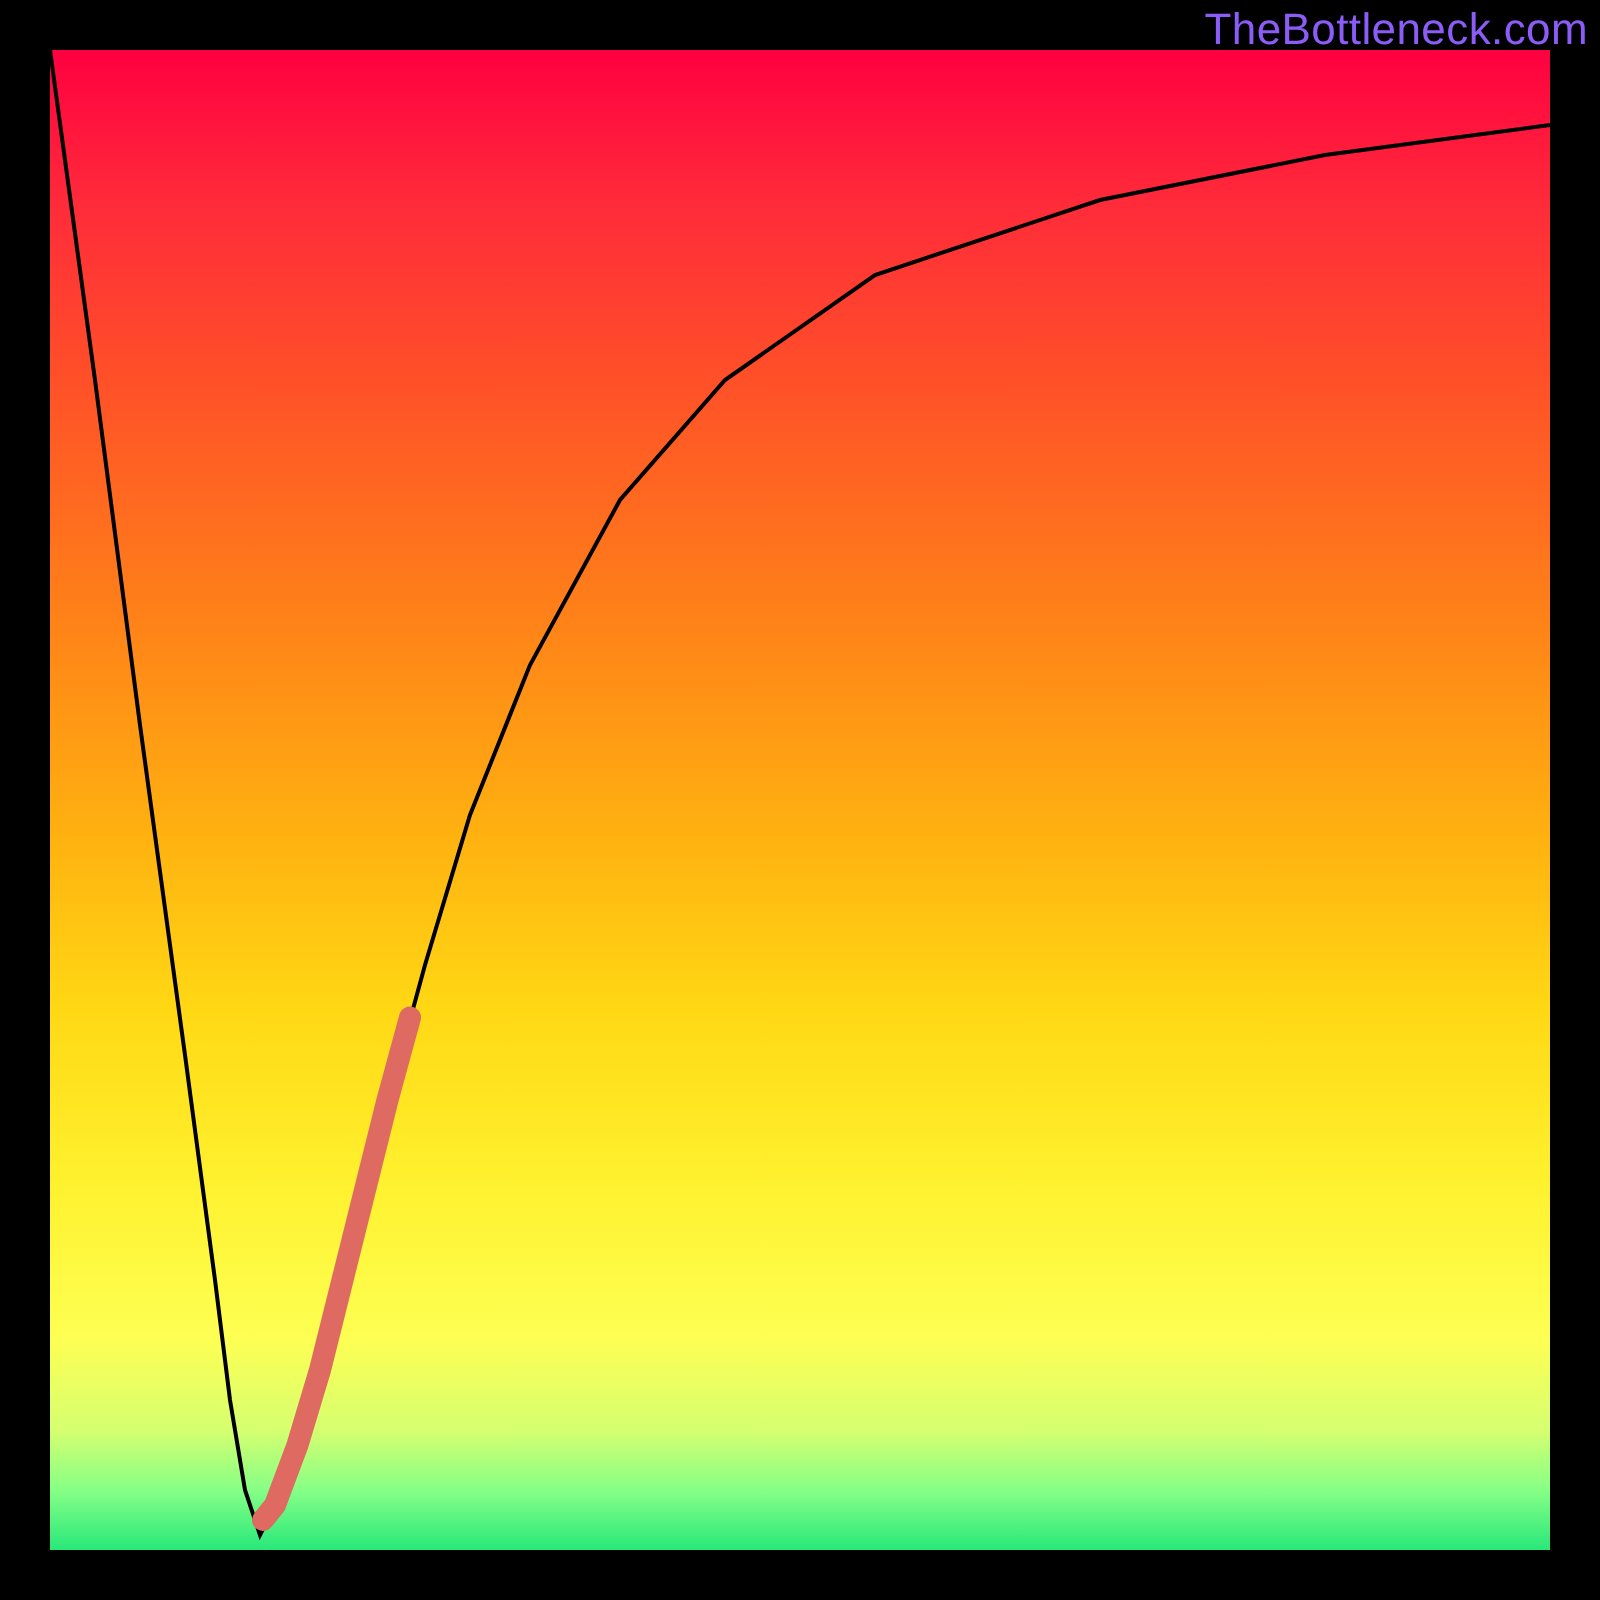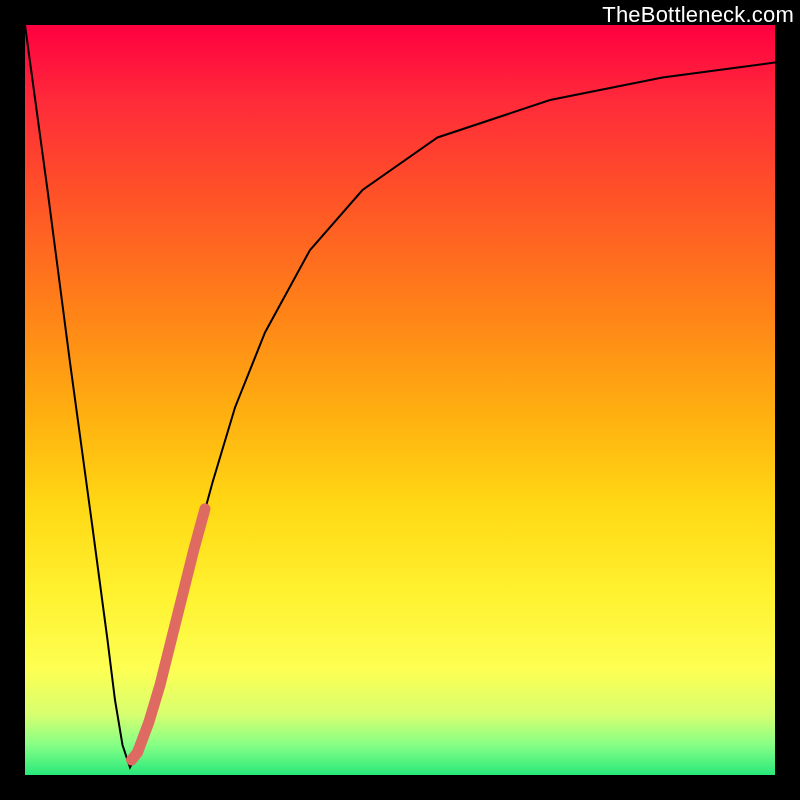--- a/index.html
+++ b/index.html
@@ -44,21 +44,21 @@
   .curve-svg {
     position: absolute;
     inset: 0;
     width: 100%;
     height: 100%;
   }
   .watermark {
     position: absolute;
     top: 2px;
     right: 6px;
-    color: #ffffff;
+    color: #8b5cf6;
     font-size: 22px;
     font-weight: 500;
     letter-spacing: 0.2px;
     user-select: none;
   }
 </style>
 </head>
 <body>
 
 <div class="frame">

